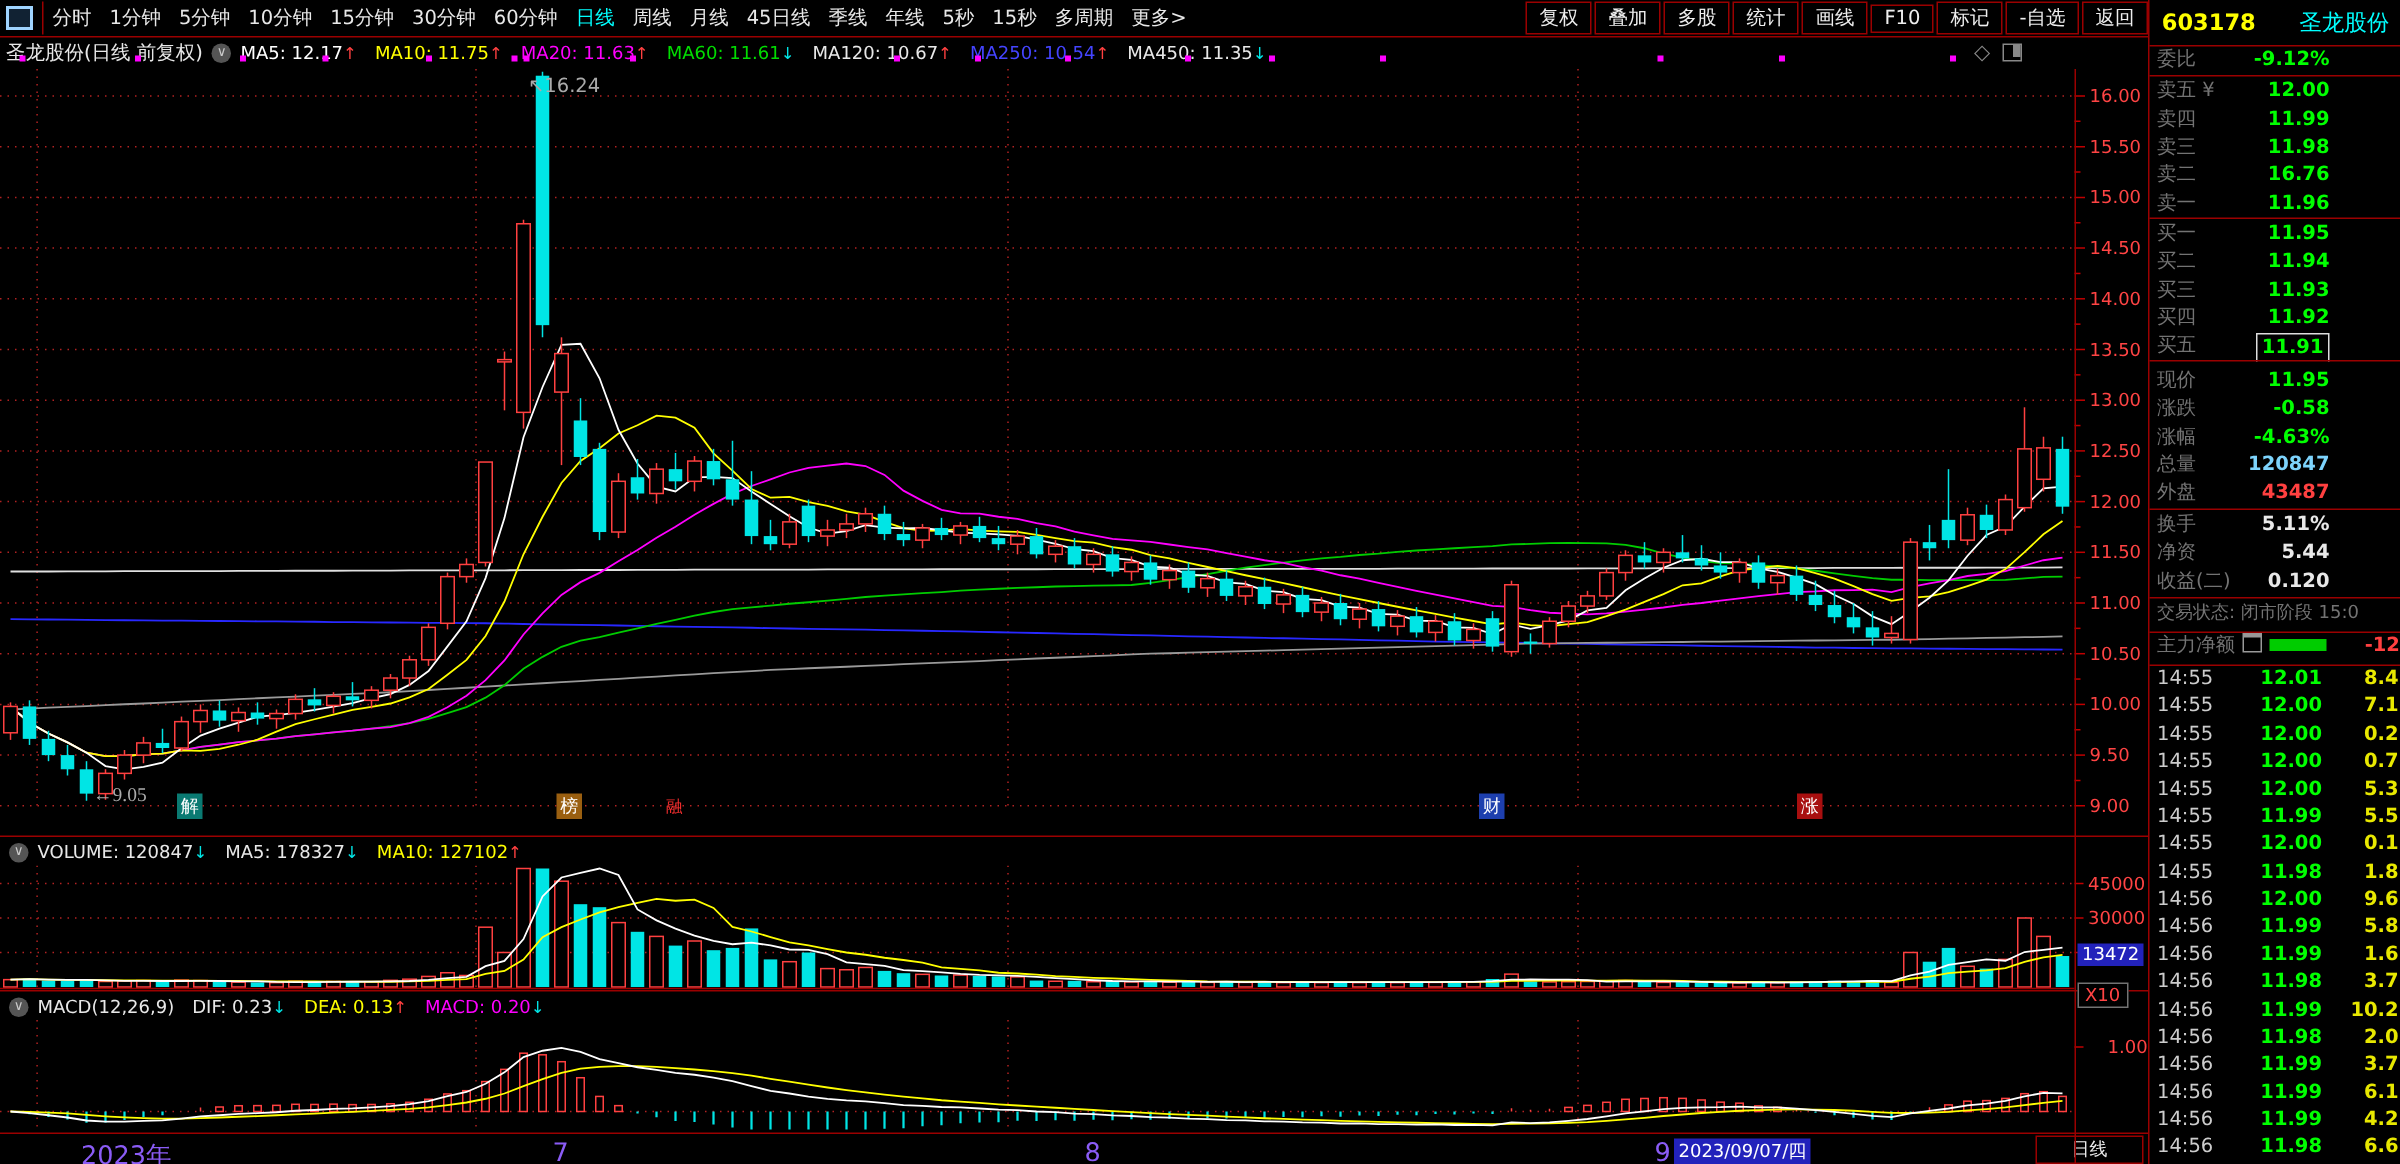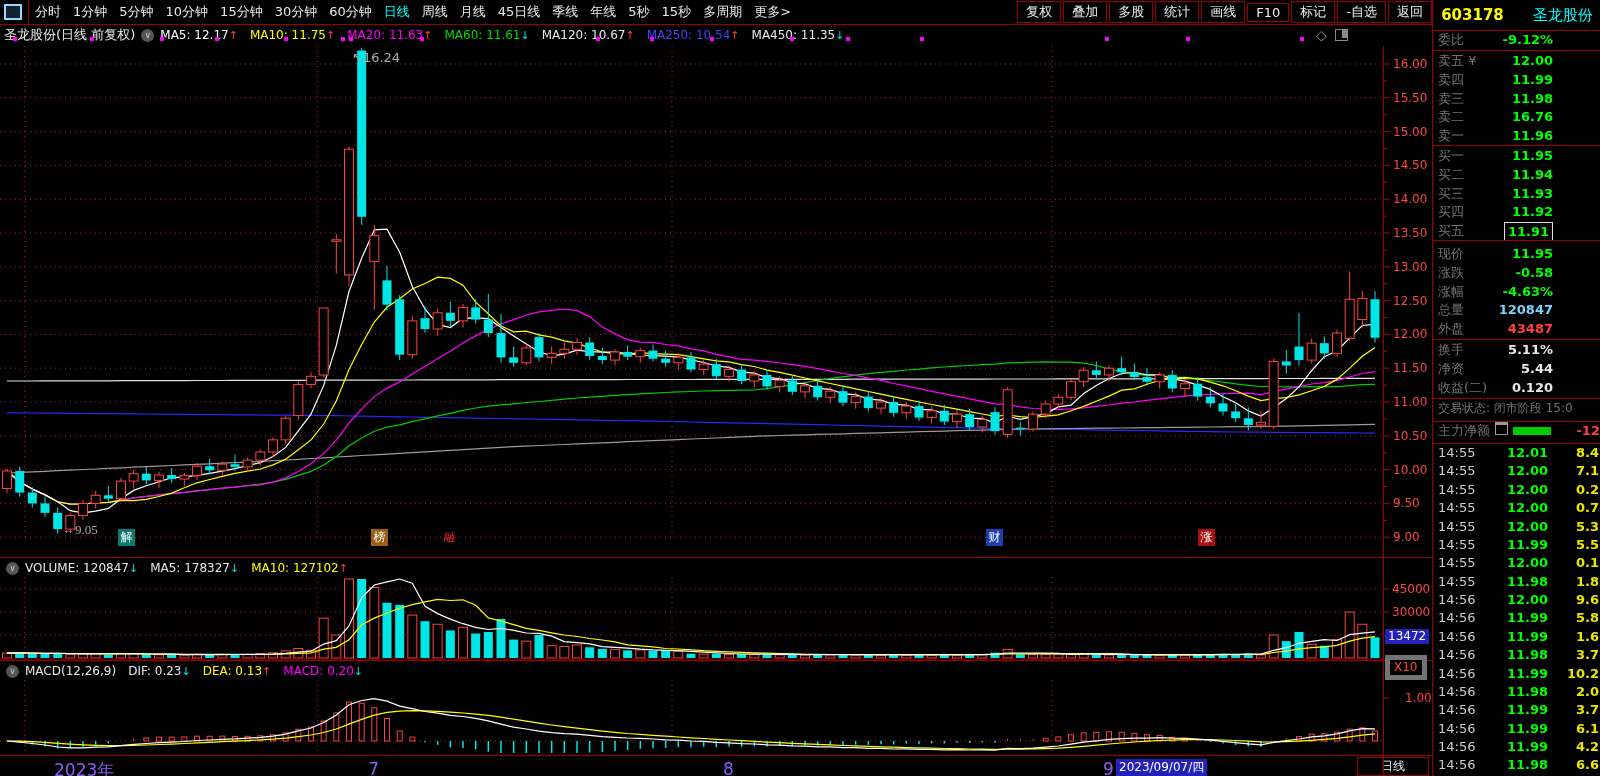--- a/index.html
+++ b/index.html
@@ -46,21 +46,21 @@
      display:flex;align-items:center;white-space:nowrap;background:#000;}
   #vol-header{top:533px;} #macd-header{top:636px;}
   .hdr-item{font-size:12px;margin-right:12px;text-align:center;}
   svg{position:absolute;left:0;display:block;}
   #mainSvg{top:22px;} #volSvg{top:553px;} #macdSvg{top:656px;}
   .marker{position:absolute;top:505px;width:17px;height:17px;text-align:center;line-height:17px;
           font-size:12px;color:#fff;}
   .sigdot{position:absolute;top:13px;width:4px;height:4px;background:#ff00ff;}
   .annot{position:absolute;color:#aaa;font-size:13px;}
   #vol-chip{position:absolute;left:1385px;top:605px;background:#2222bb;color:#fff;font-size:12px;padding:0 3px;height:15px;line-height:15px;}
-  #x10-box{position:absolute;left:1385px;top:631px;border:5px solid #737373;color:#ff4444;font-size:12px;padding:0 4px;height:15px;line-height:15px;background:#000;z-index:3;}
+  #x10-box{position:absolute;left:1385px;top:631px;border:1px solid #737373;color:#ff4444;font-size:12px;padding:0 4px;height:15px;line-height:15px;background:#000;z-index:3;}
   #axis-row{position:absolute;left:0;top:731px;width:1432px;height:21px;border-top:1px solid #9b0000;background:#000;}
   .ax-label{position:absolute;top:3px;color:#8b5cf6;font-size:17px;white-space:nowrap;margin-left:48px;}
   #date-chip{position:absolute;left:1116px;top:3px;background:#2222bb;color:#fff;font-size:12px;padding:0 3px;}
   #period-box{position:absolute;left:1357px;top:1px;width:70px;height:17px;border:1px solid #9b0000;color:#eee;
               font-size:12px;text-align:center;line-height:17px;}
   #vaxis-line{position:absolute;left:1383px;top:22px;width:1px;height:730px;background:#9b0000;}
   #zhuli-bar{display:inline-block;width:38px;height:8px;background:#00cc00;margin-left:4px;}
   .list-icon{display:inline-block;width:11px;height:9px;border:1px solid #999;border-top:3px solid #999;margin-left:4px;}
 </style>
 </head>

